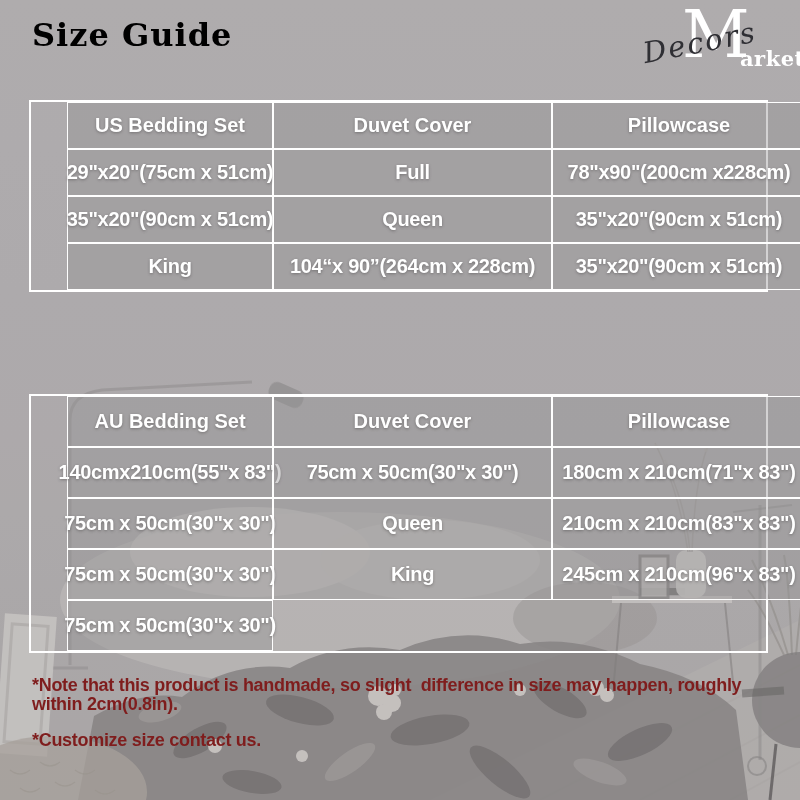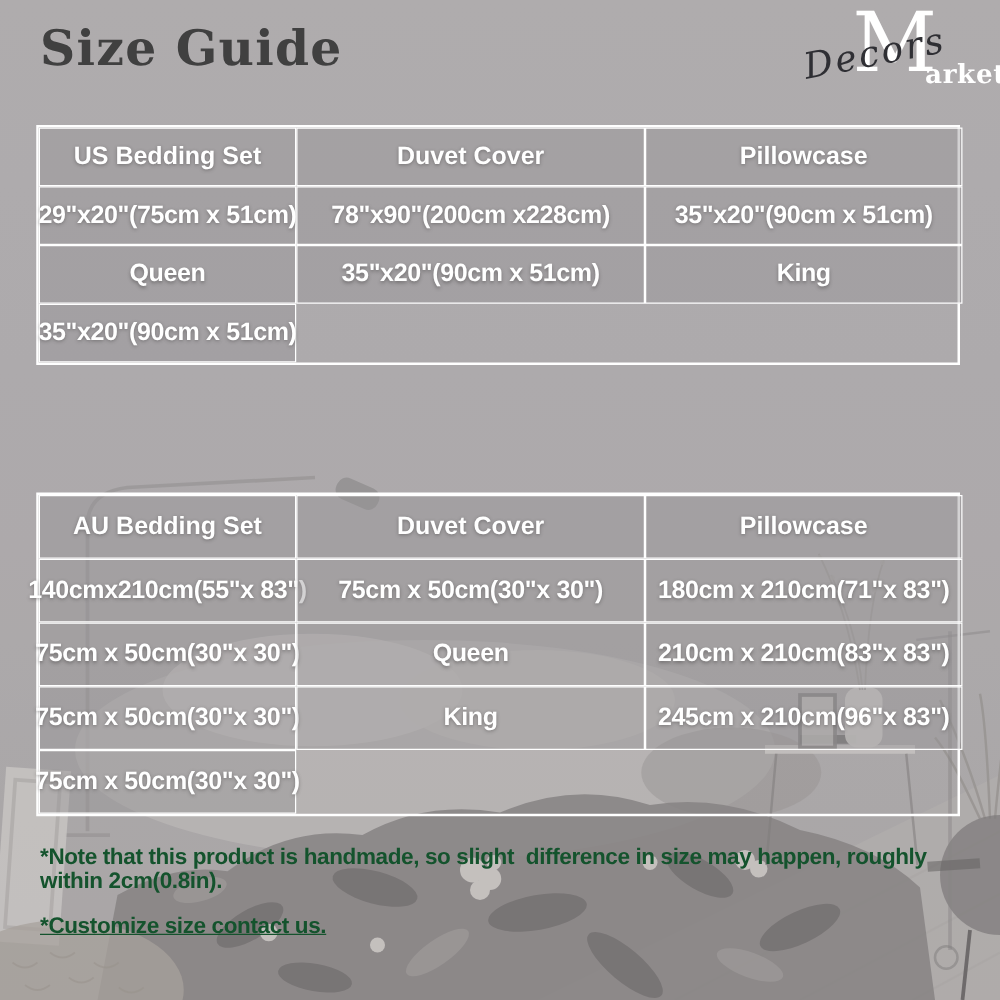--- a/index.html
+++ b/index.html
@@ -6,22 +6,22 @@
   body{
     width:800px;height:800px;position:relative;overflow:hidden;
     font-family:"Liberation Sans",sans-serif;
     background:#aeabac;
   }
   
   #bg{position:absolute;left:0;top:0;width:800px;height:800px;}
 
   .page-title{
     position:absolute;left:32px;top:16px;
-    font-family:"DejaVu Serif",serif;font-weight:700;font-size:39px;
-    color:#404040;letter-spacing:1px;
+    font-family:"DejaVu Serif",serif;font-weight:700;font-size:32px;
+    color:#000000;letter-spacing:1px;
   }
 
   .logo{position:absolute;left:646px;top:8px;width:148px;height:76px;}
   .logo-m{
     position:absolute;left:36px;top:-6px;
     font-family:"DejaVu Serif",serif;font-size:66px;line-height:1;
     color:#ffffff;
   }
   .logo-script{
     position:absolute;left:-4px;top:14px;width:150px;
@@ -30,43 +30,43 @@
   }
   .logo-rest{
     position:absolute;left:94px;top:38px;
     font-family:"DejaVu Serif",serif;font-weight:700;font-size:21px;
     color:#ffffff;letter-spacing:.5px;
   }
 
   .size-table{
     position:absolute;left:29px;width:739px;
     display:grid;grid-template-columns:206px 279px 254px;
-    border:2px solid #ffffff;box-sizing:border-box;
+    border:2px solid #ffffff;box-sizing:border-box;padding-left:36px;
   }
   .t1{top:100px;}
   .t2{top:394px;}
   .cell{
     display:flex;align-items:center;justify-content:center;
     border:1px solid #ffffff;box-sizing:border-box;
     background:rgba(151,148,149,0.42);
     color:#ffffff;font-weight:700;font-size:20px;letter-spacing:-0.3px;
     text-shadow:0 1px 3px rgba(55,53,54,0.45);
     white-space:nowrap;
   }
   .t1 .cell{height:47px;}
   .t2 .cell{height:51px;text-align:right;}
   .cell.head{font-size:20px;letter-spacing:0;}
 
   .notes{
     position:absolute;left:32px;top:676px;width:758px;
-    color:#14532d;font-weight:700;font-size:18px;line-height:19px;
+    color:#7f1d1d;font-weight:700;font-size:18px;line-height:19px;
     letter-spacing:-0.3px;
   }
   .notes p{margin:0;white-space:pre-wrap;}
-  .notes p + p{margin-top:17px;text-decoration:underline;}
+  .notes p + p{margin-top:17px;}
 </style>
 </head>
 <body>
 
 <svg id="bg" viewBox="0 0 800 800" xmlns="http://www.w3.org/2000/svg">
   <defs>
     <linearGradient id="wall" x1="0" y1="0" x2="0" y2="1">
       <stop offset="0" stop-color="#b0adae"></stop>
       <stop offset="0.55" stop-color="#adaaab"></stop>
       <stop offset="1" stop-color="#a8a5a4"></stop>
@@ -175,27 +175,29 @@
   <div class="logo-rest">arket</div>
 </div>
 
 <div class="size-table t1">
   <div class="cell head">US Bedding Set</div>
   <div class="cell head">Duvet Cover</div>
   <div class="cell head">Pillowcase</div>
 
   <div class="cell">29"x20"(75cm x 51cm)</div>
 
+  <div class="cell">Full</div>
   <div class="cell">78"x90"(200cm x228cm)</div>
   <div class="cell">35"x20"(90cm x 51cm)</div>
 
   <div class="cell">Queen</div>
   <div class="cell">35"x20"(90cm x 51cm)</div>
 
   <div class="cell">King</div>
+  <div class="cell">104“x 90”(264cm x 228cm)</div>
   <div class="cell">35"x20"(90cm x 51cm)</div>
 </div>
 
 <div class="size-table t2">
   <div class="cell head">AU Bedding Set</div>
   <div class="cell head">Duvet Cover</div>
   <div class="cell head">Pillowcase</div>
 
   <div class="cell">140cmx210cm(55"x 83")</div>
   <div class="cell">75cm x 50cm(30"x 30")</div>

